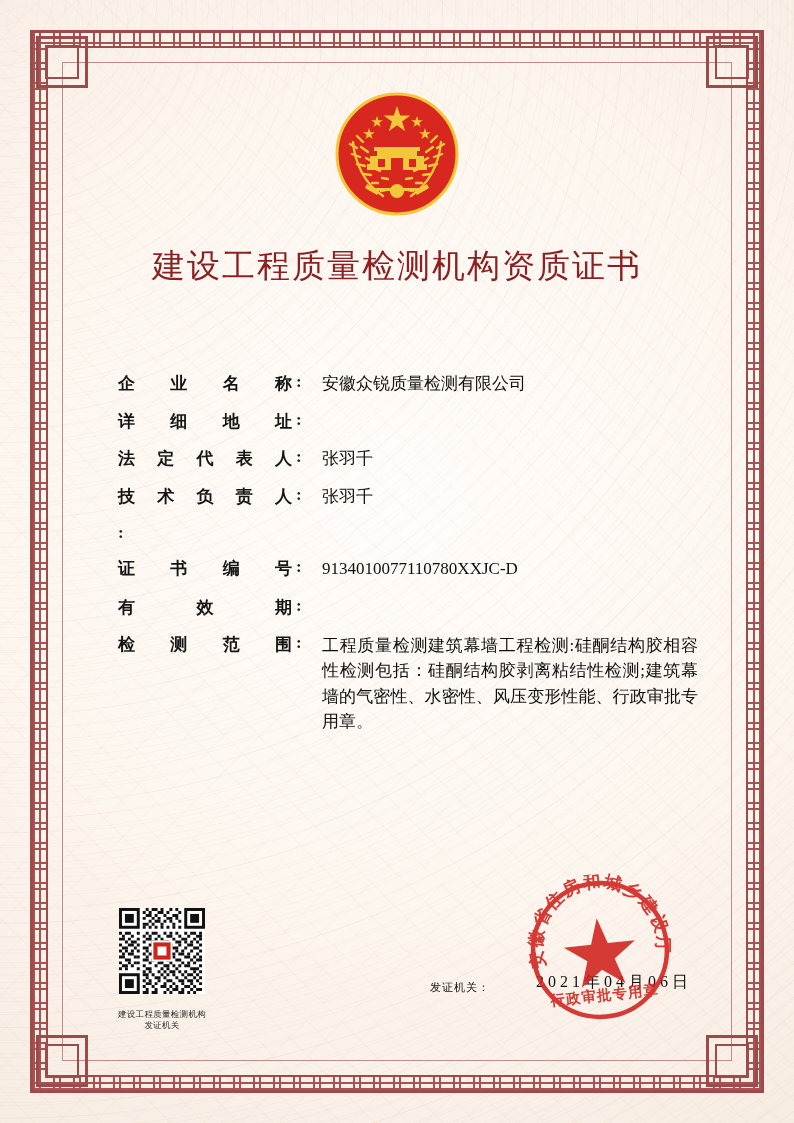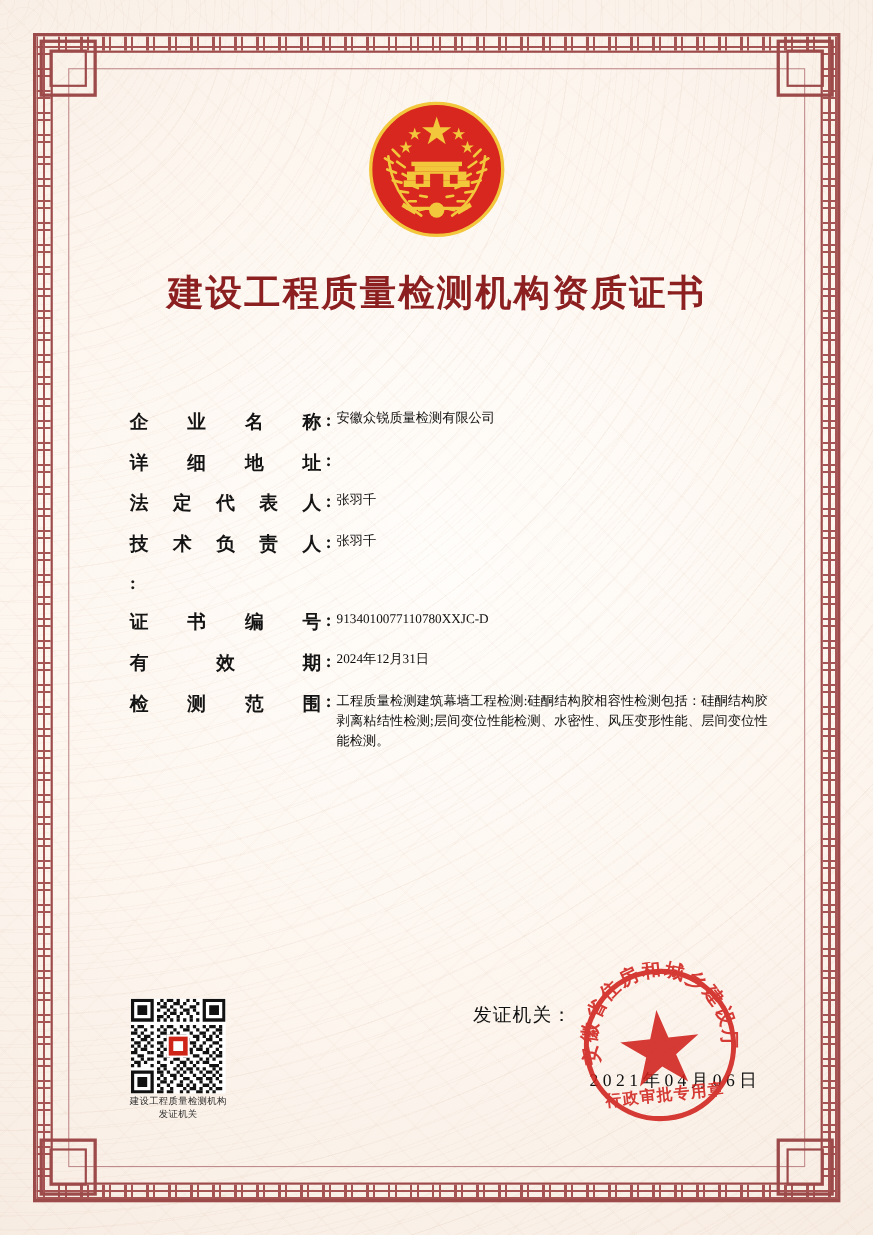--- a/index.html
+++ b/index.html
@@ -101,21 +101,21 @@
     height: 128px;
   }
 
   
   .title {
     position: absolute;
     left: 0; right: 0;
     top: 244px;
     text-align: center;
     font-size: 33px;
-    font-weight: bold;
+    font-weight: normal;
     letter-spacing: 2px;
     color: #8c1f1f;
     font-family: "Liberation Serif", "DejaVu Serif", serif;
     text-shadow: 0 1px 0 rgba(255,255,255,.6);
   }
 
   
   .fields {
     position: absolute;
     left: 118px;
@@ -144,24 +144,25 @@
     padding-right: 4px;
   }
   .field-colon {
     flex: 0 0 10px;
     font-weight: bold;
     font-size: 17px;
     text-align: left;
   }
   .field-value {
     flex: 1;
-    font-size: 12px;
+    font-size: 17px;
     line-height: 1.42;
     color: #0f0f0f;
     word-break: break-all;
+    margin-left: 16px;
   }
   .field-value.scope {
     line-height: 1.5;
     text-align: justify;
   }
 
   
   .qr-block {
     position: absolute;
     left: 110px;
@@ -173,33 +174,33 @@
     width: 86px;
     height: 86px;
     margin: 0 auto;
     position: relative;
     background: #ffffff;
   }
   .qr canvas, .qr .qr-grid {
     display: block;
   }
   .qr-caption {
-    margin-top: 2px;
+    margin-top: 15px;
     font-size: 8.5px;
     line-height: 1.35;
     color: #2a2a2a;
     letter-spacing: .3px;
   }
 
   
   .issuer {
     position: absolute;
     left: 430px;
-    top: 911px;
-    font-size: 17px;
+    top: 980px;
+    font-size: 11px;
     color: #111;
     letter-spacing: 1px;
     text-align: center;
   }
   .issue-date {
     position: absolute;
     left: 536px;
     top: 972px;
     font-size: 16px;
     color: #111;
@@ -341,32 +342,31 @@
       <div class="field-value">9134010077110780XXJC-D</div>
     </div>
 
     <div class="field-row">
       <div class="field-label justify">
         <span>有</span>
         <span>效</span>
         <span>期</span>
       </div>
       <div class="field-colon">:</div>
-      <div class="field-value">2024年12月31日</div>
     </div>
 
     <div class="field-row">
       <div class="field-label justify">
         <span>检</span>
         <span>测</span>
         <span>范</span>
         <span>围</span>
       </div>
       <div class="field-colon">:</div>
-      <div class="field-value scope">工程质量检测建筑幕墙工程检测:硅酮结构胶相容性检测包括：硅酮结构胶剥离粘结性检测;层间变位性能检测、水密性、风压变形性能、层间变位性能检测。</div>
+      <div class="field-value scope">工程质量检测建筑幕墙工程检测:硅酮结构胶相容性检测包括：硅酮结构胶剥离粘结性检测;建筑幕墙的气密性、水密性、风压变形性能、行政审批专用章。</div>
     </div>
 
   </div>
 
   <div class="qr-block">
     <div class="qr">
       <svg class="qr-grid" width="86" height="86" viewBox="0 0 29 29">
         <rect width="29" height="29" fill="#ffffff"></rect>
         <g fill="#111111">
 

